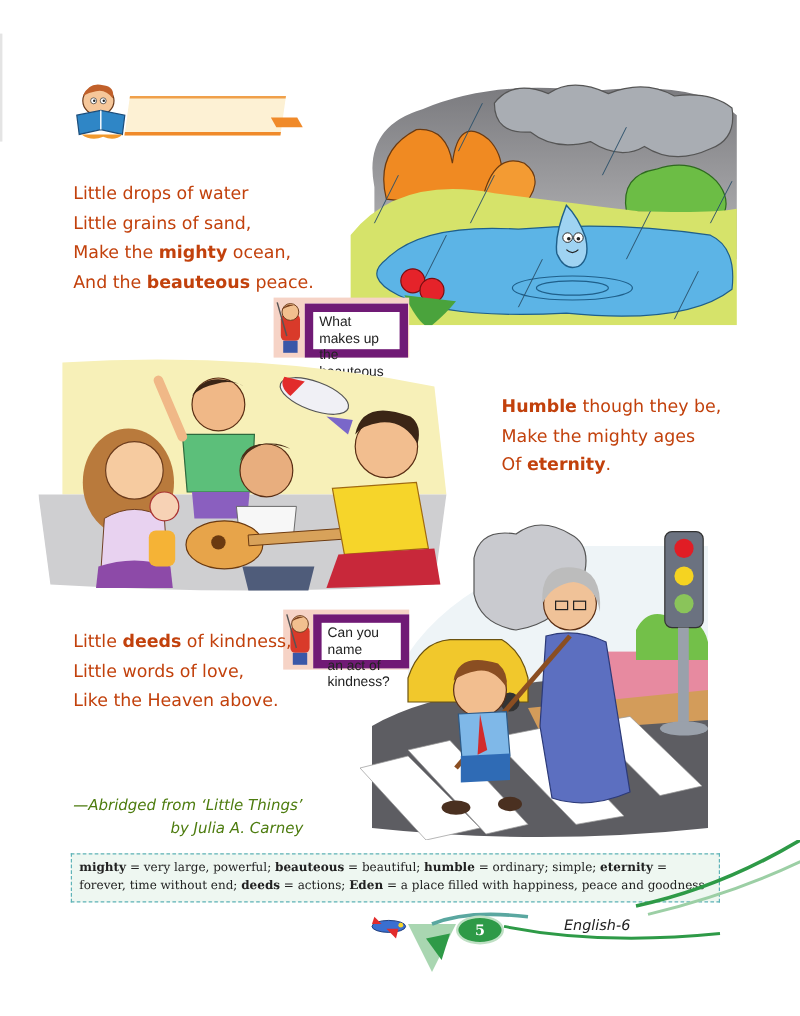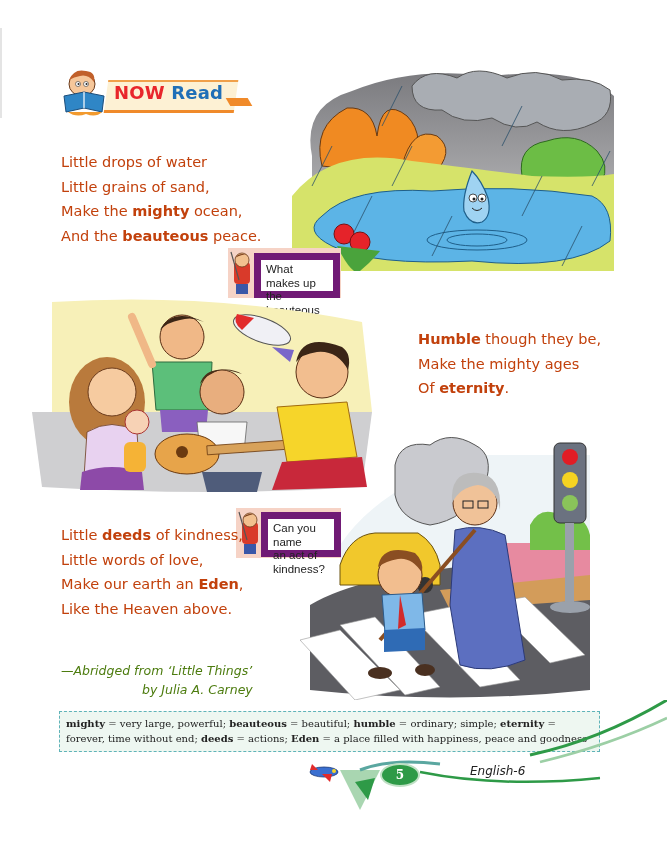--- a/index.html
+++ b/index.html
@@ -36,24 +36,20 @@
     <ellipse cx="24" cy="16" rx="13" ry="12" fill="#f6c79a" stroke="#6b3b1c" stroke-width="1"></ellipse>
     <path d="M11 12 Q16 0 28 3 Q38 4 36 14 Q30 6 22 8 Q16 9 11 12Z" fill="#c1602a"></path>
     <circle cx="20" cy="16" r="2.5" fill="#fff" stroke="#333" stroke-width="0.6"></circle>
     <circle cx="28" cy="16" r="2.5" fill="#fff" stroke="#333" stroke-width="0.6"></circle>
     <circle cx="20.5" cy="16" r="1" fill="#222"></circle>
       <circle cx="28.5" cy="16" r="1" fill="#222"></circle>
     <path d="M6 28 L26 24 L46 28 L44 44 L26 40 L8 44Z" fill="#2f86c6" stroke="#1c4d7a" stroke-width="1"></path>
     <path d="M26 24 L26 40" stroke="#fff" stroke-width="1.2"></path>
     <path d="M10 44 Q18 50 28 46 Q38 50 44 44" fill="#f29a2e"></path>
   </svg>
-  <div class="abs banner-text" style="left:56px;top:14px;">
-    <span style="color:#e8262b;">NOW</span>
-    <span style="color:#1f6fb7;">Read</span>
-  </div>
 </div>
 
 <div class="abs poem" style="left:61px;top:150px;">
   <span class="poem-line"><span>Little drops of water</span></span>
   <span class="poem-line"><span>Little grains of sand,</span></span>
   <span class="poem-line"><span>Make the </span><b>mighty</b><span> ocean,</span></span>
   <span class="poem-line"><span>And the </span><b>beauteous</b><span> peace.</span></span>
 </div>
 
 <svg class="abs" style="left:292px;top:66px" width="325" height="205" viewBox="0 0 325 205">
@@ -204,21 +200,20 @@
 </svg>
 <div class="abs bubble" style="left:261px;top:512px;width:80px;height:45px;">
   <div>Can you name</div>
   <div>an act of</div>
   <div>kindness?</div>
 </div>
 
 <div class="abs poem" style="left:61px;top:523px;">
   <span class="poem-line"><span>Little </span><b>deeds</b><span> of kindness,</span></span>
   <span class="poem-line"><span>Little words of love,</span></span>
-  <span class="poem-line"><span>Make our earth an </span><b>Eden</b><span>,</span></span>
   <span class="poem-line"><span>Like the Heaven above.</span></span>
 </div>
 
 <div class="abs attrib" style="left:61px;top:661px;">
   <div>—Abridged from ‘Little Things’</div>
   <div style="padding-left:81px;">by Julia A. Carney</div>
 </div>
 
 <div class="abs gloss">
   <b>mighty</b><span> = very large, powerful;  </span><b>beauteous</b><span> = beautiful;  </span><b>humble</b><span> = ordinary; simple; </span><b>eternity</b><span> = forever, time without end;  </span><b>deeds</b><span> = actions;  </span><b>Eden</b><span> = a place filled with happiness, peace and goodness</span>

